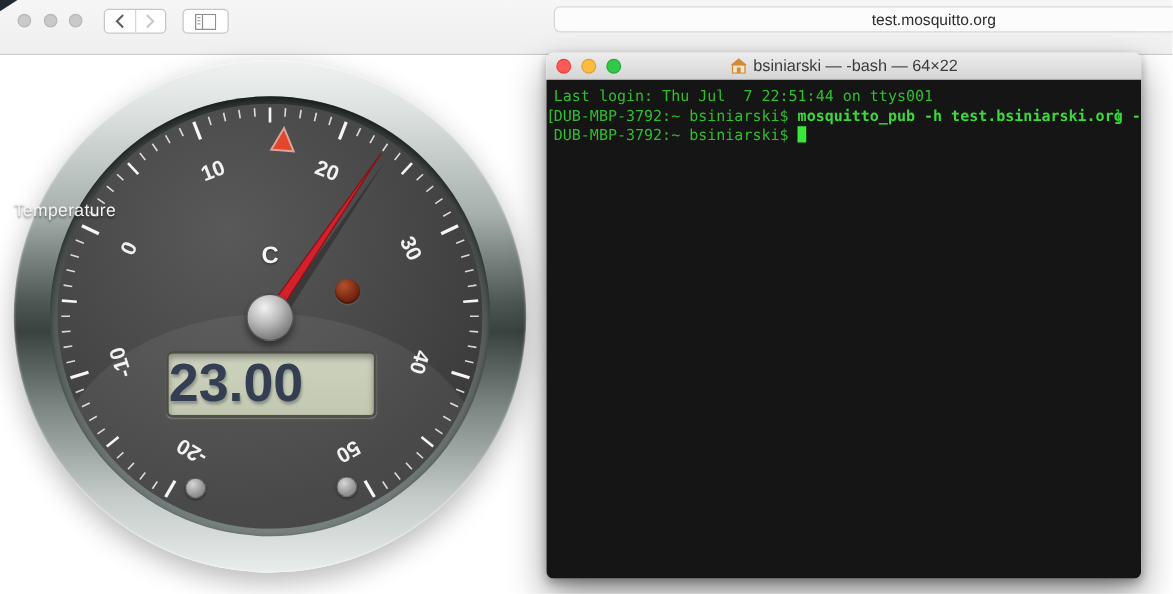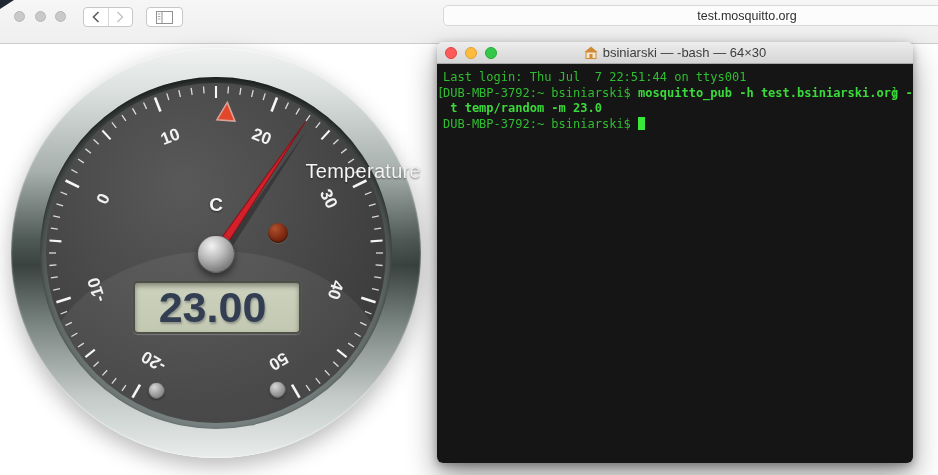--- a/index.html
+++ b/index.html
@@ -32,36 +32,36 @@
   .gauge { position:absolute; left:11px; top:48px; width:410px; height:410px; }
   .gauge-rim { position:absolute; inset:0; border-radius:50%;
     background:linear-gradient(180deg,#f0f2f1 0%,#dde2e0 10%,#a7b0ad 30%,
                #4e5855 47%,#39423f 53%,#7d8784 68%,#c3cac8 85%,#e9edec 100%);
     box-shadow:0 8px 22px rgba(0,0,0,0.28), inset 0 0 2px rgba(255,255,255,0.9); }
   .gauge-groove { position:absolute; left:29px; top:29px; width:352px; height:352px;
     border-radius:50%;
     background:linear-gradient(180deg,#2e3431,#788280);
     box-shadow:inset 0 2px 5px rgba(0,0,0,0.55); }
   .gauge svg.dial { position:absolute; left:35px; top:35px; }
-  .gauge-title { position:absolute; left:0; top:112px; width:410px; text-align:right;
-    color:#f4f4f4; font-size:20px; font-weight:500; letter-spacing:0.3px;
+  .gauge-title { position:absolute; left:0; top:112px; width:410px; text-align:left;
+    color:#f4f4f4; font-size:14px; font-weight:500; letter-spacing:0.3px;
     text-shadow:0 1px 2px rgba(0,0,0,0.5); }
   .gauge-unit { position:absolute; left:0; top:146px; width:410px; text-align:center;
     color:#f4f4f4; font-size:19px; font-weight:600;
     text-shadow:0 1px 2px rgba(0,0,0,0.5); }
   .led { position:absolute; left:257px; top:175px; width:20px; height:20px;
     border-radius:50%;
     background:radial-gradient(circle at 35% 28%, #b0512c, #7c2912 55%, #5a1a07 100%);
     box-shadow:inset 0 -1px 2px rgba(0,0,0,0.5), 0 1px 1px rgba(255,255,255,0.12); }
   .lcd { position:absolute; left:122px; top:233px; width:168px; height:53px;
     border-radius:5px;
     background:linear-gradient(180deg,#ccd2bd,#c2c8b1);
     border:2px solid rgba(56,58,50,0.85);
     box-shadow:inset 0 3px 5px rgba(0,0,0,0.35), 0 1px 1px rgba(255,255,255,0.25);
-    display:flex; align-items:center; justify-content:center; overflow:hidden; }
+    display:flex; align-items:center; justify-content:flex-start; overflow:hidden; }
   .lcd span { font-size:43px; font-weight:bold; color:#333e52; padding-right:9px;
     line-height:1; text-shadow:1px 2px 2px rgba(40,45,60,0.35); }
   .hub { position:absolute; left:186px; top:187px; width:38px; height:38px;
     border-radius:50%;
     background:radial-gradient(circle at 38% 28%, #f2f2f2, #bcbcbc 38%, #818181 72%, #575757 100%);
     border:1px solid rgba(45,45,45,0.65);
     box-shadow:0 4px 6px rgba(0,0,0,0.45); }
   .screw { position:absolute; width:17px; height:17px; border-radius:50%;
     background:radial-gradient(circle at 35% 30%, #d6d6d6, #9a9a9a 55%, #6f6f6f 100%);
     border:1px solid rgba(40,40,40,0.55);
@@ -248,24 +248,23 @@
     <div class="term-titlebar">
       <div class="term-light close"></div>
       <div class="term-light min"></div>
       <div class="term-light zoom"></div>
       <div class="term-title">
         <svg width="14" height="13" viewBox="0 0 14 13">
           <polygon points="7,0.5 13.5,6 0.5,6" fill="#d08b35"></polygon>
           <rect x="2" y="6" width="10" height="6.5" fill="#f3e6cd" stroke="#d08b35" stroke-width="1"></rect>
           <rect x="5.5" y="8" width="3" height="4.5" fill="#d08b35"></rect>
         </svg>
-        <span>bsiniarski — -bash — 64×30</span>
+        <span>bsiniarski — -bash — 64×22</span>
       </div>
     </div>
     <div class="term-body" style="background: rgb(21, 21, 21); color: rgb(47, 190, 47);">
         <div class="term-line"><span>Last login: Thu Jul  7 22:51:44 on ttys001</span></div>
         <div class="term-line"><span class="term-mark-open">[</span><span>DUB-MBP-3792:~ bsiniarski$ </span><span class="seg-bold" style="color: rgb(59, 217, 59);">mosquitto_pub -h test.bsiniarski.org -</span><span class="term-mark-close">]</span></div>
-        <div class="term-line"><span class="seg-bold" style="color: rgb(59, 217, 59);"> t temp/random -m 23.0</span></div>
         <div class="term-line"><span>DUB-MBP-3792:~ bsiniarski$ </span><span class="term-cursor" style="background: rgb(57, 232, 57);"></span></div>
       </div>
   </div>
 
 </div>
 
 </body></html>

